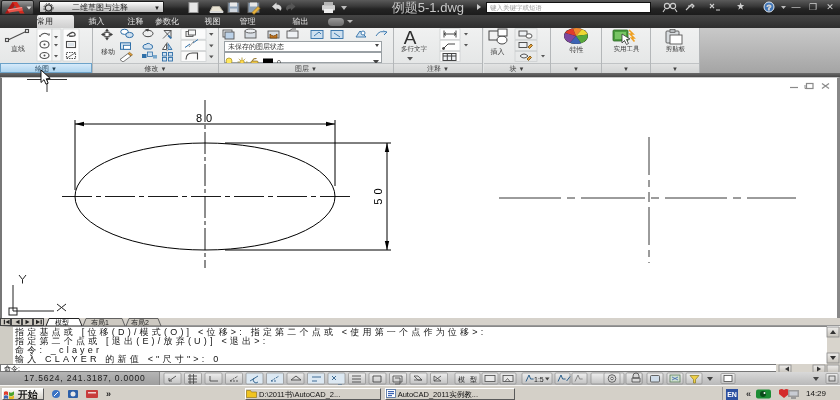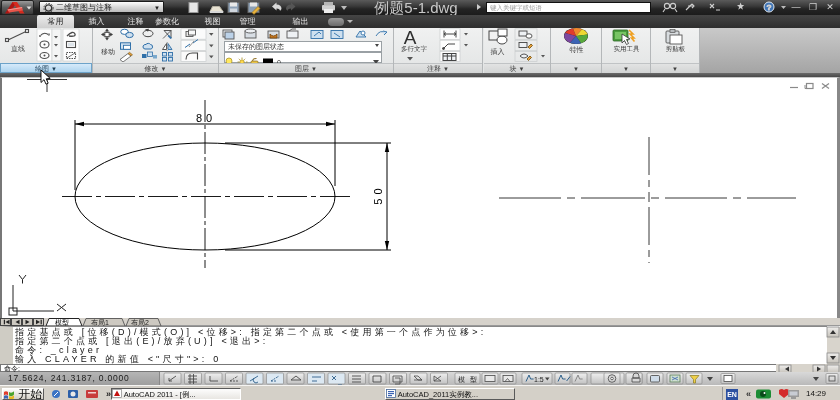--- a/index.html
+++ b/index.html
@@ -1,28 +1,28 @@
 <!DOCTYPE html>
 <html><head><meta charset="utf-8">
 <style>
 *{margin:0;padding:0;box-sizing:border-box}
 html,body{width:840px;height:400px;overflow:hidden}
 body{font-family:"Liberation Sans",sans-serif;position:relative;background:#fff}
 .abs{position:absolute}
 
 #titlebar{left:0;top:0;width:840px;height:15px;background:linear-gradient(#5a5a5a,#3a3a3a 40%,#242424 60%,#1c1c1c)}
 #logo{left:1px;top:0;width:33px;height:15px;background:linear-gradient(#9a9a9a,#5c5c5c 50%,#3a3a3a);border:1px solid #222;border-radius:2px}
-#wsp{left:39px;top:1px;width:125px;height:12px;background:linear-gradient(#fdfdfd,#d9d9d9 50%,#bcbcbc);border:1px solid #1a1a1a;border-radius:1px;color:#222;font-size:8px;line-height:12px;padding-left:16px;white-space:nowrap;overflow:hidden}
-#ttl{left:356px;top:1px;width:120px;text-align:center;color:#c8c8c8;font-size:15px;line-height:13px}
+#wsp{left:39px;top:1px;width:125px;height:12px;background:linear-gradient(#fdfdfd,#d9d9d9 50%,#bcbcbc);border:1px solid #1a1a1a;border-radius:1px;color:#222;font-size:8px;line-height:12px;padding-left:32px;white-space:nowrap;overflow:hidden}
+#ttl{left:344px;top:1px;width:120px;text-align:right;color:#c8c8c8;font-size:13px;line-height:13px}
 #srch{left:486px;top:2px;width:165px;height:11px;background:#fff;border:1px solid #111;color:#9a9a9a;font-size:6.5px;line-height:9px;padding-left:3px}
 .winbtn{top:1px;width:14px;height:12px;color:#cfcfcf;font-size:9px;line-height:12px;text-align:center}
 
 #tabrow{left:0;top:15px;width:840px;height:13px;background:linear-gradient(#454545,#2e2e2e)}
 .rtab{top:0;height:13px;color:#e3e3e3;font-size:8px;line-height:14px;text-align:center}
-#tabact{left:37px;top:0;width:37px;height:13px;background:linear-gradient(#ececec,#cfcfcf);color:#222;border-radius:2px 2px 0 0;font-size:8px;line-height:14px;text-align:center}
+#tabact{left:37px;top:0;width:37px;height:13px;background:linear-gradient(#ececec,#cfcfcf);color:#222;border-radius:2px 2px 0 0;font-size:8px;line-height:14px;text-align:left}
 
 #ribbon{left:0;top:28px;width:840px;height:45px;background:#e4e6e6}
 #ribempty{left:700px;top:0;width:140px;height:45px;background:linear-gradient(#c9c9c9,#b5b5b5 55%,#a4a4a4)}
 .panel{top:0;height:45px;border-right:1px solid #b4b7b9;background:linear-gradient(#f0f1f1,#e2e4e4)}
 .plabel{left:0;bottom:0;height:10px;width:100%;background:linear-gradient(#e2e3e3,#d2d4d4);border-top:1px solid #c0c3c5;color:#3f3f3f;font-size:7px;line-height:10px;text-align:center}
 .plabel span{font-size:6px}
 #drawlbl{background:linear-gradient(#d6eafa,#aed4ee);border:1px solid #6da3c9;color:#1d3d55}
 .bigbtn{color:#3a3a3a;font-size:7px;text-align:center}
 
 #strip{left:0;top:73px;width:840px;height:4px;background:linear-gradient(#6a6a6a,#484848)}
@@ -443,21 +443,21 @@
  <path d="M57 5 l3 4 l-6 0 z" fill="#333"></path>
  <path d="M57 35 l3 -4 l-6 0 z" fill="#333"></path>
  <rect x="0" y="39" width="64" height="9" fill="#d8d4cc"></rect>
  <rect x="3" y="40" width="12" height="8" fill="url(#scb)" stroke="#888" stroke-width="0.8"></rect>
  <rect x="37" y="40" width="12" height="8" fill="url(#scb)" stroke="#888" stroke-width="0.8"></rect>
  <rect x="51" y="40" width="12" height="8" fill="url(#scb)" stroke="#888" stroke-width="0.8"></rect>
  <path d="M13 41.5 l-4 2.5 l4 2.5 z" fill="#333"></path>
  <path d="M41 41.5 l4 2.5 l-4 2.5 z" fill="#333"></path>
 </svg>
 <div class="abs" id="status">
- <div class="abs" style="left:0;top:0;width:160px;height:13px;background:linear-gradient(#b5b5b5,#9e9e9e);border-right:1px solid #888;color:#1a1a1a;font-size:8.5px;line-height:13px;padding-left:8px;letter-spacing:0.8px">17.5624,  241.3187,  0.0000</div>
+ <div class="abs" style="left:0;top:0;width:160px;height:13px;background:linear-gradient(#b5b5b5,#9e9e9e);border-right:1px solid #888;color:#1a1a1a;font-size:8.5px;line-height:13px;padding-left:24px;letter-spacing:0.8px">17.5624,  241.3187,  0.0000</div>
  <svg class="abs" width="680" height="13" viewBox="0 0 680 13" style="left:160px;top:0">
   <defs>
         <linearGradient id="sb" x1="0" y1="0" x2="0" y2="1">
           <stop offset="0" stop-color="#efefef"></stop>
           <stop offset="1" stop-color="#c2c2c2"></stop>
         </linearGradient>
       </defs>
    <g stroke="#8e8e8e" fill="url(#sb)" stroke-width="0.7">
     <rect x="4" y="1" width="17" height="11" rx="1"></rect>
         <rect x="24.5" y="1" width="17" height="11" rx="1"></rect>
@@ -528,42 +528,41 @@
    <path d="M530 3.5 l9 0 l-3.5 4 l0 3.5 l-2 0 l0 -3.5 z" fill="#f0d048" stroke="#8a7a20" stroke-width="0.7"></path>
    <path d="M547 5 l6 0 l-3 4 z" fill="#444"></path>
    <rect x="561" y="1.5" width="14" height="10" rx="1" fill="url(#sb)" stroke="#8e8e8e" stroke-width="0.7"></rect>
       <rect x="564" y="3.5" width="8" height="6" fill="#fff" stroke="#4a4a4a" stroke-width="0.8"></rect>
    <path d="M653 5 l6 0 l-3 4 z" fill="#444"></path>
    <rect x="666" y="1.5" width="12" height="10" rx="1" fill="url(#sb)" stroke="#8e8e8e" stroke-width="0.7"></rect>
       <rect x="669" y="4" width="6" height="5" fill="none" stroke="#4a4a4a" stroke-width="0.8"></rect>
  </svg>
 </div>
 <div class="abs" id="taskbar">
- <div class="abs tbtn" style="left:2px;width:42px;background:linear-gradient(#fdfdfb,#d4d0c8);font-weight:normal;font-size:12px">
+ <div class="abs tbtn" style="left:2px;width:42px;background:linear-gradient(#fdfdfb,#d4d0c8);font-weight:bold;font-size:10px">
   <svg width="12" height="11" viewBox="0 0 12 11" style="vertical-align:-2px">
         <path d="M1 3 q2 -1.6 4 0 l0 3.4 q-2 -1.6 -4 0 z" fill="#e03c2c"></path>
         <path d="M6 3 q2 1.6 4 0 l1 -0.8 l0 3.4 l-1 0.8 q-2 1.6 -4 0 z" fill="#4aa32c"></path>
         <path d="M1 7 q2 -1.6 4 0 l0 3 q-2 -1.6 -4 0 z" fill="#3c64b4"></path>
         <path d="M6 7 q2 1.6 4 0 l1 -0.8 l0 3 l-1 0.8 q-2 1.6 -4 0 z" fill="#e8b820"></path>
       </svg> 开始</div>
  <svg class="abs" width="70" height="15" viewBox="0 0 70 15" style="left:48px;top:0">
   <circle cx="8" cy="8" r="4" fill="#3c74c4"></circle>
       <path d="M6 10 l4 -4" stroke="#fff" stroke-width="1"></path>
   <rect x="20" y="4" width="10" height="8" rx="1" fill="#2c5fa8"></rect>
       <circle cx="25" cy="8" r="2.5" fill="#e8e8e8"></circle>
   <rect x="38" y="4" width="12" height="8" rx="1" fill="#c83c3c"></rect>
       <rect x="40" y="6" width="8" height="1.5" fill="#f0d0d0"></rect>
   <text x="58" y="11" font-size="9" font-weight="bold" fill="#222" font-family="Liberation Sans">»</text>
  </svg>
- <div class="abs tbtn" style="left:111px;width:130px;background:linear-gradient(#fdfdfd,#e8e6e2);border-color:#5a5a5a #fff #fff #5a5a5a">
-  <svg width="10" height="9" viewBox="0 0 10 9" style="vertical-align:-1px">
-        <rect x="0.5" y="0.5" width="9" height="8" fill="#fff" stroke="#888" stroke-width="0.7"></rect>
-        <path d="M2 7 L5 1.5 L8 7 Z" fill="#c41210"></path>
+ <div class="abs tbtn" style="left:245px;width:136px">
+  <svg width="11" height="9" viewBox="0 0 11 9" style="vertical-align:-1px">
+        <path d="M0.5 8.5 l0 -7 l4 0 l1 1.5 l5 0 l0 5.5 z" fill="#f0c420" stroke="#8a6a10" stroke-width="0.6"></path>
       </svg>
-  AutoCAD 2011 - [例...</div>
+  D:\2011书\AutoCAD_2...</div>
  <div class="abs tbtn" style="left:385px;width:130px">
   <svg width="10" height="9" viewBox="0 0 10 9" style="vertical-align:-1px">
         <rect x="0.5" y="0.5" width="9" height="8" fill="#fff" stroke="#4a6a9a" stroke-width="0.8"></rect>
         <rect x="2" y="2" width="6" height="1.2" fill="#3c64b4"></rect>
         <rect x="2" y="4" width="6" height="1.2" fill="#3c64b4"></rect>
         <rect x="2" y="6" width="4" height="1.2" fill="#3c64b4"></rect>
       </svg>
   AutoCAD_2011实例教...</div>
  <div class="abs" style="left:722px;top:1px;width:118px;height:14px;border-left:1px solid #999;background:#d4d0c8"></div>
  <div class="abs" style="left:726px;top:2.5px;width:12px;height:11px;background:#2c50a0;color:#fff;font-size:7px;font-weight:bold;text-align:center;line-height:11px">EN</div>

